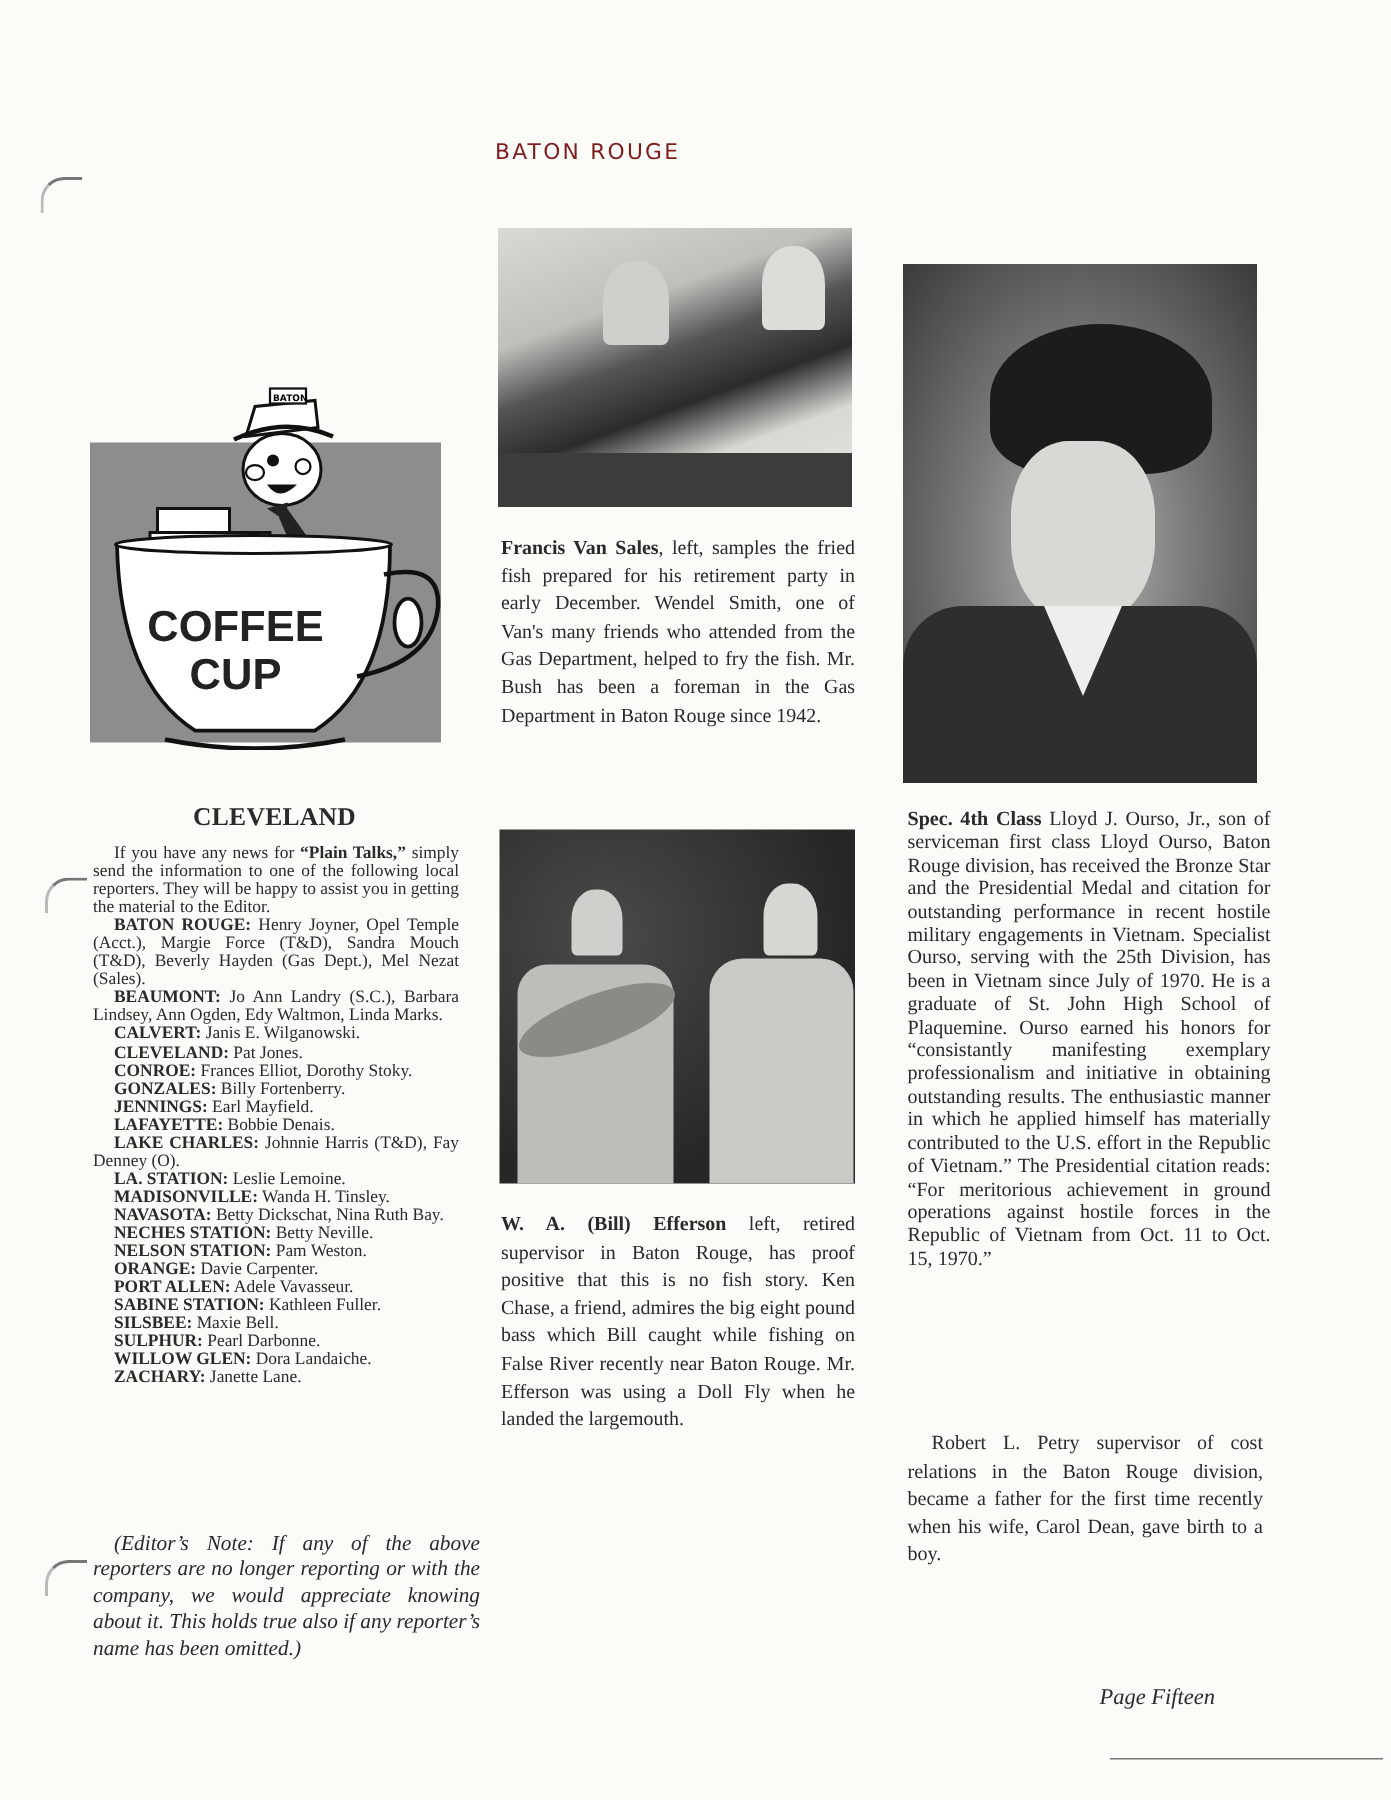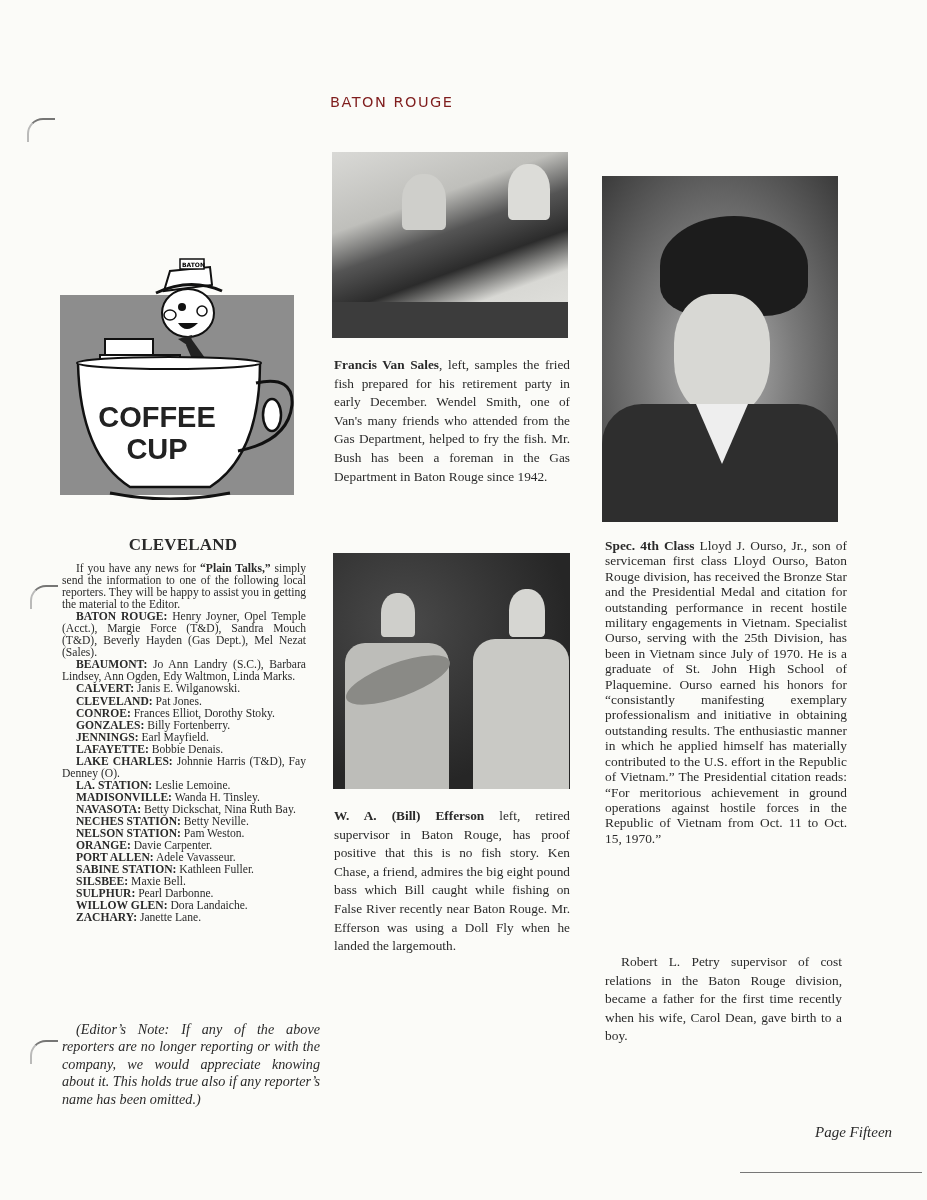--- a/index.html
+++ b/index.html
@@ -38,21 +38,21 @@
   #soldier-caption { left: 605px; top: 538px; width: 242px; font-size: 13.4px; line-height: 15.4px; }
   #petry-caption { left: 605px; top: 953px; width: 237px; font-size: 13.4px; line-height: 18.6px; }
   #petry-caption p { margin: 0; text-indent: 16px; }
   #reporters-title { left: 60px; top: 535px; width: 246px; text-align: center;
     font-size: 17px; font-weight: bold; letter-spacing: .2px; }
   #reporters-body { left: 62px; top: 563px; width: 244px; font-size: 11.6px; line-height: 12.05px; text-align: justify; }
   #reporters-body p { margin: 0; text-indent: 14px; }
   #reporters-body .city { font-weight: bold; }
   #editor-note { left: 62px; top: 1021px; width: 258px; font-style: italic; font-size: 14.2px; line-height: 17.4px; text-align: justify; }
   #editor-note p { margin: 0; text-indent: 14px; }
-  #page-number { left: 815px; top: 1124px; font-style: italic; font-size: 15px; }
+  #page-number { left: 733px; top: 1124px; font-style: italic; font-size: 15px; }
   #footer-rule { left: 740px; top: 1172px; width: 182px; height: 1px; background: #777; }
   .person { position:absolute; border-radius: 45% 45% 10% 10%; }
 </style>
 </head>
 <body>
 
 <div class="binder-mark" style="left:27px;top:118px;"></div>
 <div class="binder-mark" style="left:30px;top:585px;"></div>
 <div class="binder-mark" style="left:30px;top:1040px;"></div>
 

